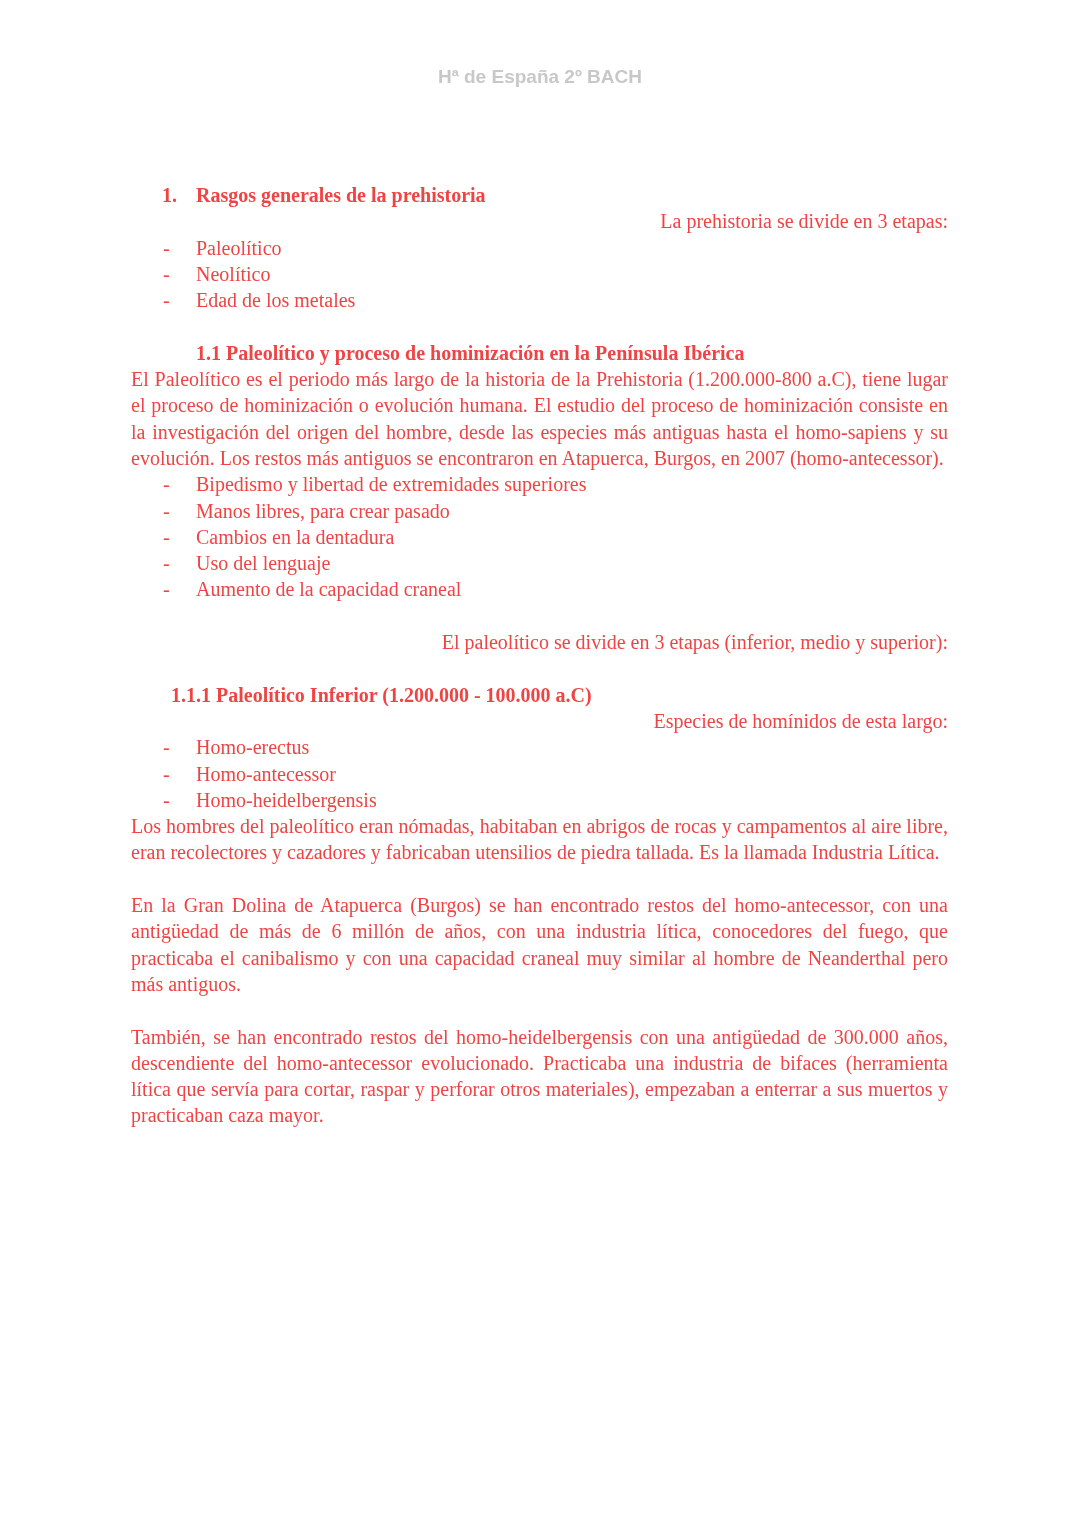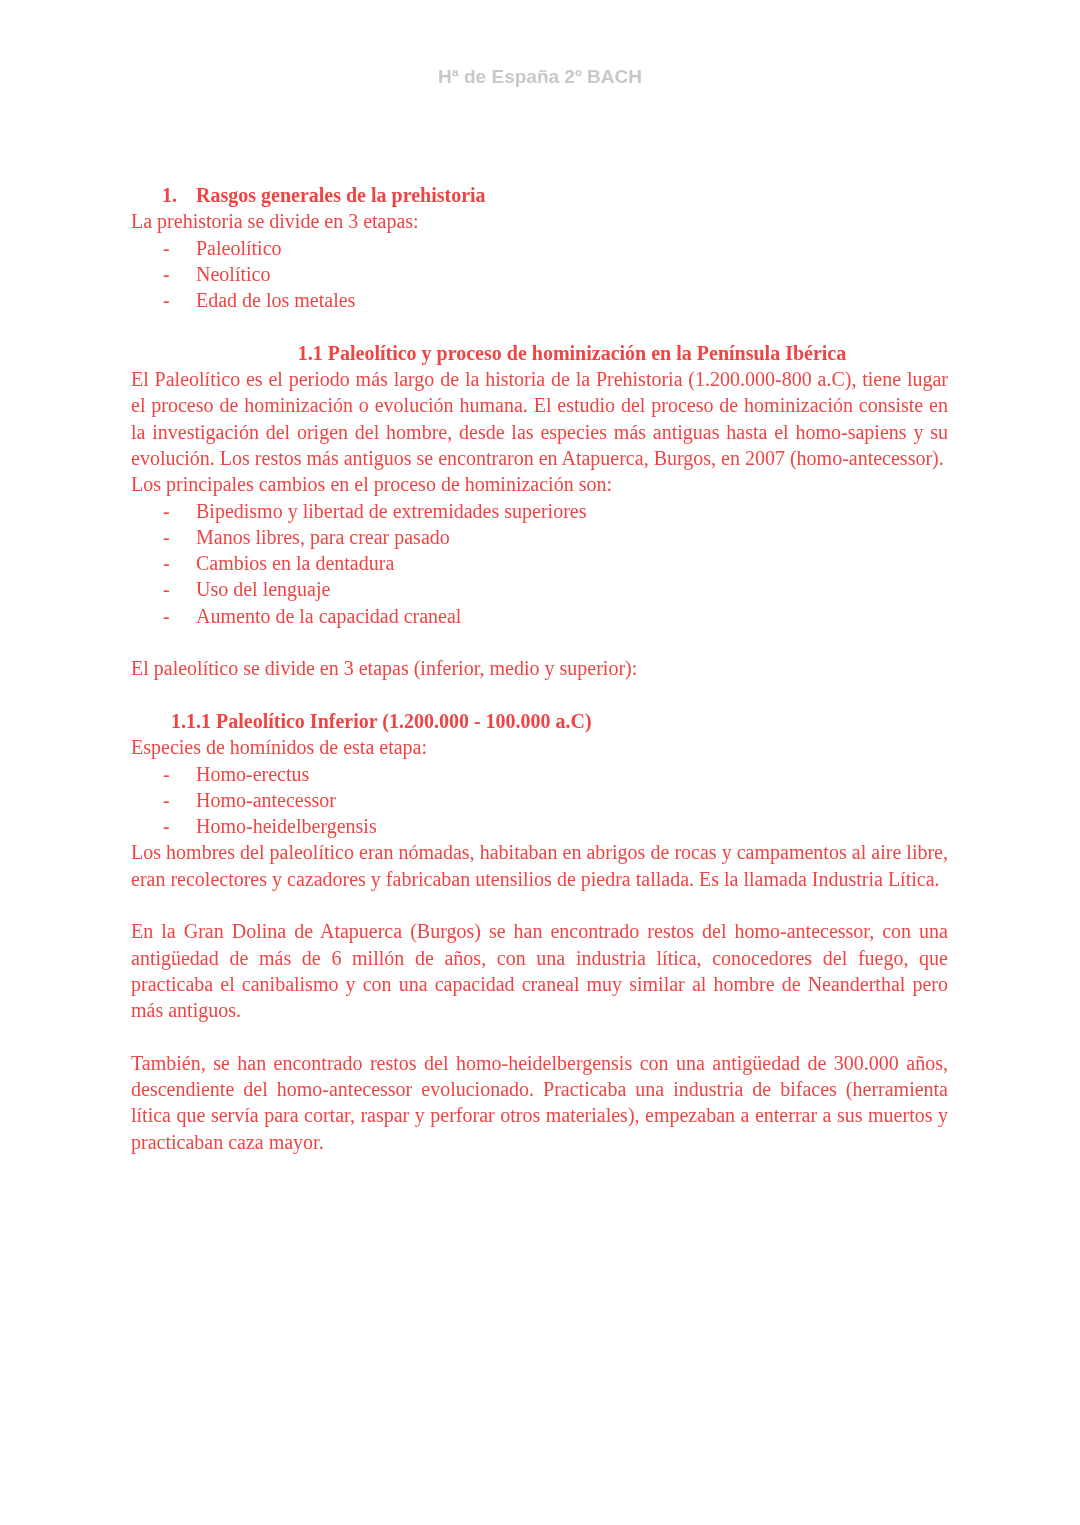--- a/index.html
+++ b/index.html
@@ -14,24 +14,24 @@
     position: absolute; top: 130px; left: 0; width: 1080px; text-align: center;
     font-family: "Liberation Sans", sans-serif; font-weight: bold; font-style: italic;
     font-size: 19px; color: #000; line-height: 26px;
   }
   .body {
     position: absolute; left: 131px; top: 182px; width: 817px;
     font-family: "Liberation Serif", serif; font-size: 20px; line-height: 26.3px; color: #ef4444;
   }
   .h1 { font-weight: bold; padding-left: 31px; }
   .h1 .num { display: inline-block; width: 34px; }
-  .h2 { font-weight: bold; padding-left: 65px; text-align: center; }
+  .h2 { font-weight: bold; padding-left: 65px; }
   .h3 { font-weight: bold; margin-left: 40px; }
   p { margin: 0; text-align: justify; }
-  p.left { text-align: left; }
+  p.left { text-align: right; }
   ul { list-style: none; margin: 0; padding: 0; }
   ul li { position: relative; padding-left: 65px; }
   ul li .dash { position: absolute; left: 32px; }
   .gap { height: 26.3px; }
 </style>
 </head>
 <body>
 
 <div class="page">
   <div class="header">Hª de España 2º BACH</div>
@@ -43,34 +43,33 @@
     <p class="left">La prehistoria se divide en 3 etapas:</p>
     <ul>
       <li><span class="dash">-</span><span>Paleolítico</span></li>
       <li><span class="dash">-</span><span>Neolítico</span></li>
       <li><span class="dash">-</span><span>Edad de los metales</span></li>
     </ul>
     <div class="gap"></div>
 
     <div class="h2">1.1 Paleolítico y proceso de hominización en la Península Ibérica</div>
     <p>El Paleolítico es el periodo más largo de la historia de la Prehistoria (1.200.000-800 a.C), tiene lugar el proceso de hominización o evolución humana. El estudio del proceso de hominización consiste en la investigación del origen del hombre, desde las especies más antiguas hasta el homo-sapiens y su evolución. Los restos más antiguos se encontraron en Atapuerca, Burgos, en 2007 (homo-antecessor).</p>
-    <p class="left">Los principales cambios en el proceso de hominización son:</p>
     <ul>
       <li><span class="dash">-</span><span>Bipedismo y libertad de extremidades superiores</span></li>
       <li><span class="dash">-</span><span>Manos libres, para crear pasado</span></li>
       <li><span class="dash">-</span><span>Cambios en la dentadura</span></li>
       <li><span class="dash">-</span><span>Uso del lenguaje</span></li>
       <li><span class="dash">-</span><span>Aumento de la capacidad craneal</span></li>
     </ul>
     <div class="gap"></div>
     <p class="left">El paleolítico se divide en 3 etapas (inferior, medio y superior):</p>
     <div class="gap"></div>
 
     <div class="h3">1.1.1 Paleolítico Inferior (1.200.000 - 100.000 a.C)</div>
-    <p class="left">Especies de homínidos de esta etapa:</p>
+    <p class="left">Especies de homínidos de esta largo:</p>
     <ul>
       <li><span class="dash">-</span><span>Homo-erectus</span></li>
       <li><span class="dash">-</span><span>Homo-antecessor</span></li>
       <li><span class="dash">-</span><span>Homo-heidelbergensis</span></li>
     </ul>
     <p>Los hombres del paleolítico eran nómadas, habitaban en abrigos de rocas y campamentos al aire libre, eran recolectores y cazadores y fabricaban utensilios de piedra tallada. Es la llamada Industria Lítica.</p>
     <div class="gap"></div>
     <p>En la Gran Dolina de Atapuerca (Burgos) se han encontrado restos del homo-antecessor, con una antigüedad de más de 6 millón de años, con una industria lítica, conocedores del fuego, que practicaba el canibalismo y con una capacidad craneal muy similar al hombre de Neanderthal pero más antiguos.</p>
     <div class="gap"></div>
     <p>También, se han encontrado restos del homo-heidelbergensis con una antigüedad de 300.000 años, descendiente del homo-antecessor evolucionado. Practicaba una industria de bifaces (herramienta lítica que servía para cortar, raspar y perforar otros materiales), empezaban a enterrar a sus muertos y practicaban caza mayor.</p>

